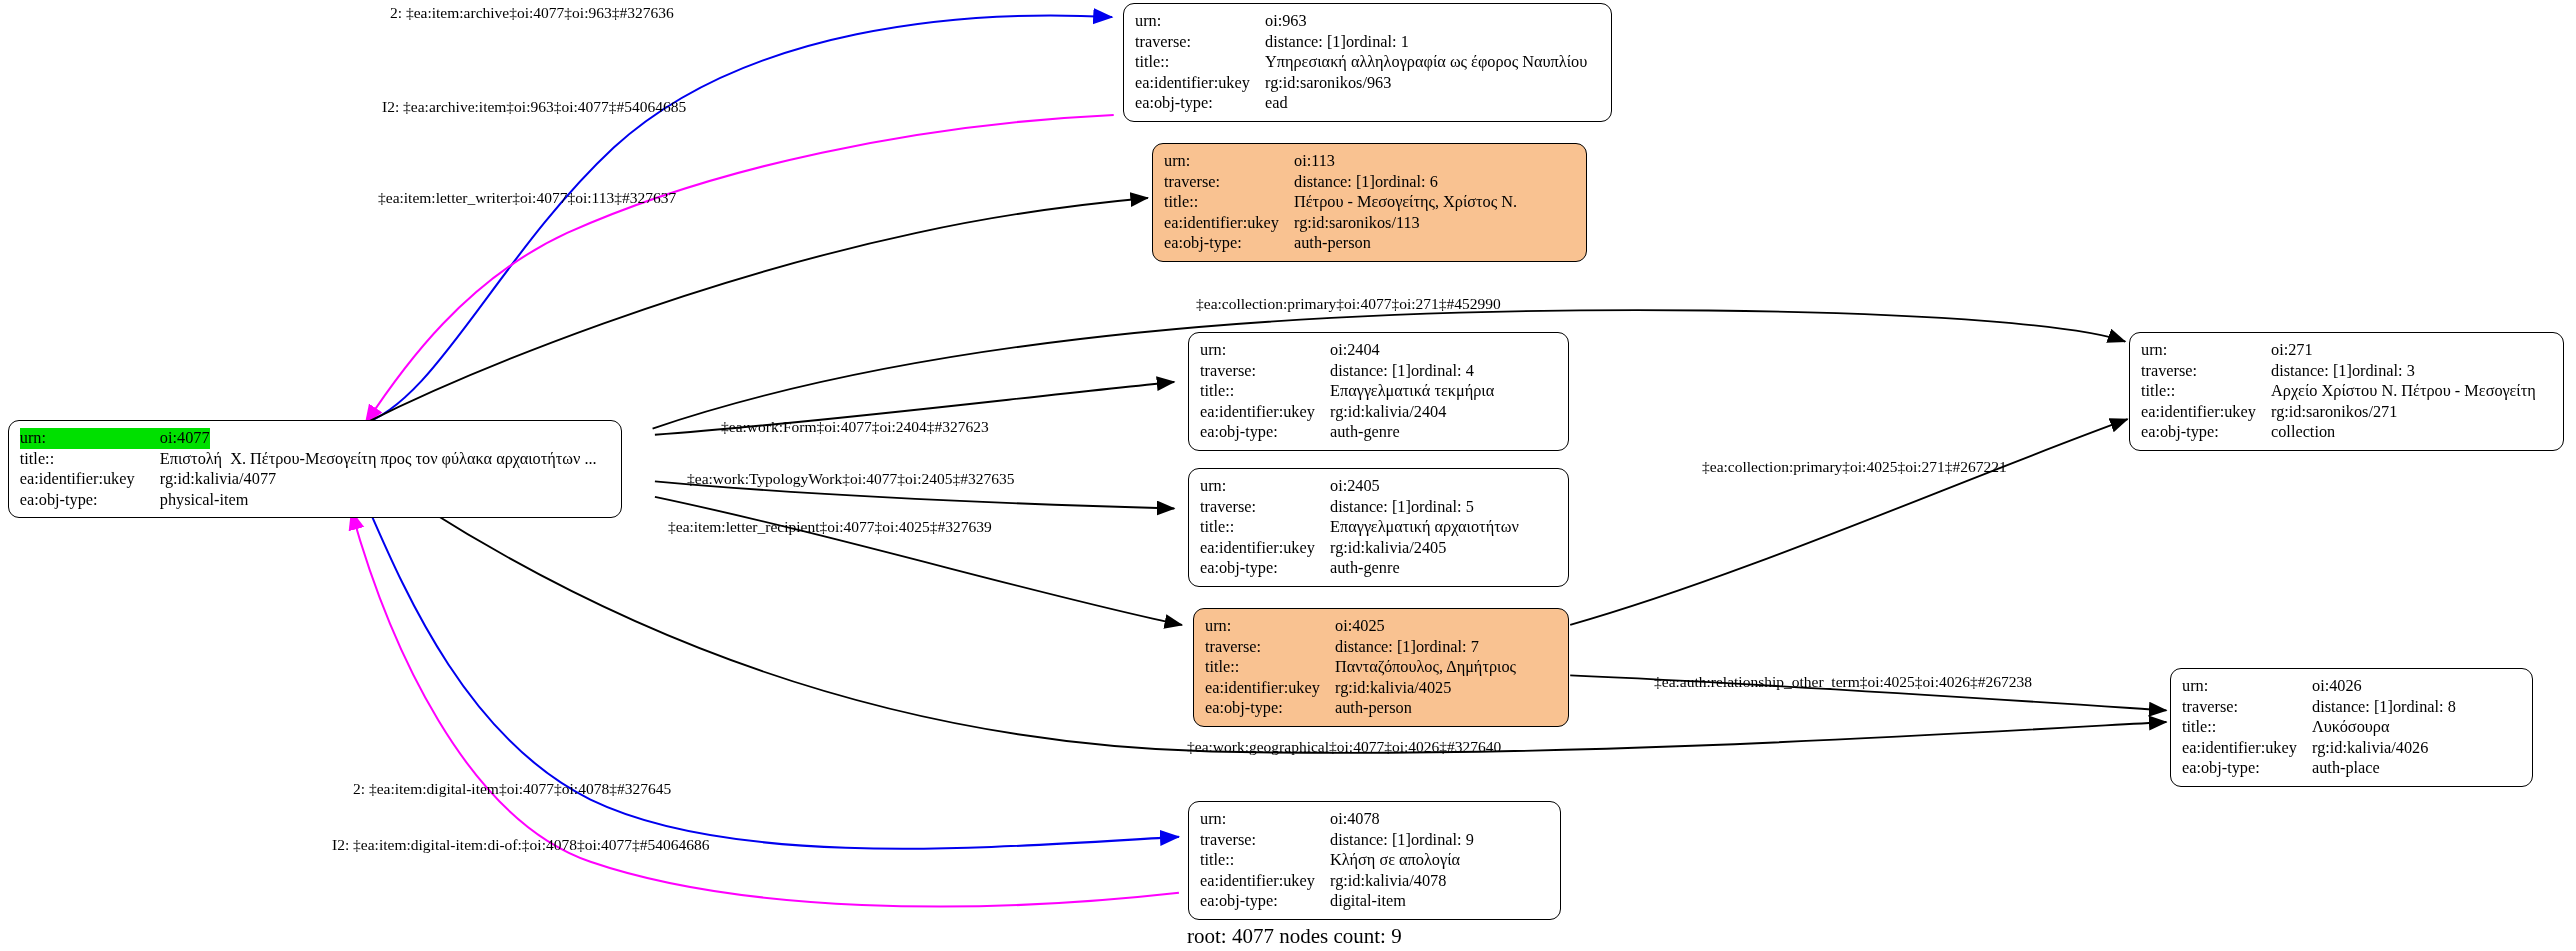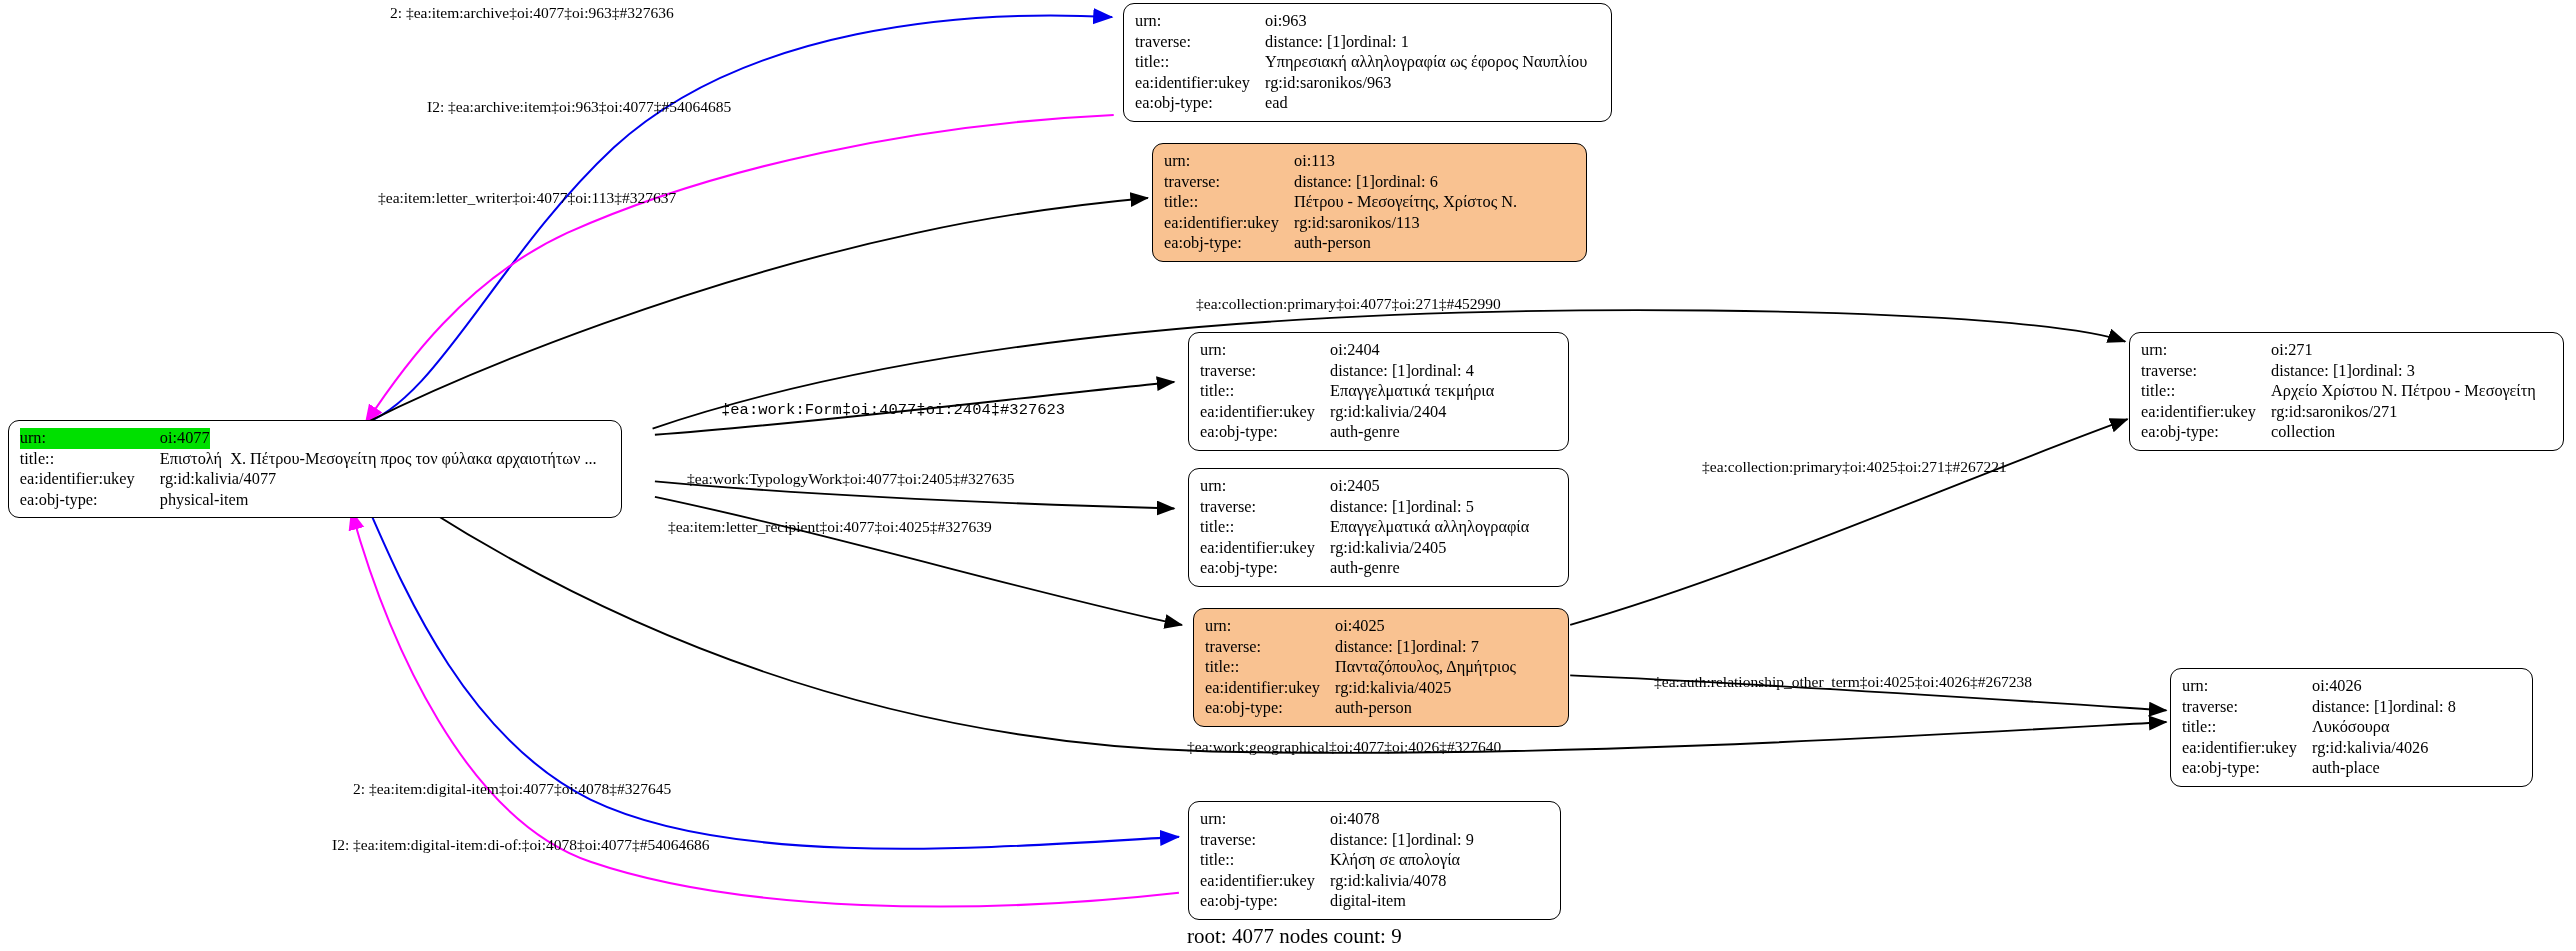--- a/index.html
+++ b/index.html
@@ -89,27 +89,27 @@
 
     <path fill="none" stroke="#000000" stroke-width="2.4" marker-end="url(#ah-black)" d="M 540,650 C 900,880 1250,960 1560,968 C 2000,978 2520,945 2790,930"></path>
 
     <path fill="none" stroke="#0000ee" stroke-width="2.6" marker-end="url(#ah-blue)" d="M 472,650 C 520,760 600,950 760,1030 C 950,1122 1300,1090 1518,1078"></path>
 
     <path fill="none" stroke="#ff00ff" stroke-width="2.6" marker-end="url(#ah-magenta)" d="M 1518,1150 C 1250,1180 950,1175 760,1110 C 600,1055 500,830 452,658"></path>
   </svg>
 
   <div class="elabel" style="left:390px;top:4px;">2: ‡ea:item:archive‡oi:4077‡oi:963‡#327636</div>
 
-  <div class="elabel" style="left:382px;top:98px;margin-left:45px;">I2: ‡ea:archive:item‡oi:963‡oi:4077‡#54064685</div>
+  <div class="elabel" style="left:382px;top:98px;">I2: ‡ea:archive:item‡oi:963‡oi:4077‡#54064685</div>
 
   <div class="elabel" style="left:378px;top:189px;">‡ea:item:letter_writer‡oi:4077‡oi:113‡#327637</div>
 
   <div class="elabel" style="left:1196px;top:295px;">‡ea:collection:primary‡oi:4077‡oi:271‡#452990</div>
 
-  <div class="elabel" style="left:721px;top:401px;font-family:Liberation Mono, monospace;">‡ea:work:Form‡oi:4077‡oi:2404‡#327623</div>
+  <div class="elabel" style="left:721px;top:418px;">‡ea:work:Form‡oi:4077‡oi:2404‡#327623</div>
 
   <div class="elabel" style="left:687px;top:470px;">‡ea:work:TypologyWork‡oi:4077‡oi:2405‡#327635</div>
 
   <div class="elabel" style="left:668px;top:518px;">‡ea:item:letter_recipient‡oi:4077‡oi:4025‡#327639</div>
 
   <div class="elabel" style="left:1702px;top:458px;">‡ea:collection:primary‡oi:4025‡oi:271‡#267221</div>
 
   <div class="elabel" style="left:1654px;top:673px;">‡ea:auth:relationship_other_term‡oi:4025‡oi:4026‡#267238</div>
 
   <div class="elabel" style="left:1187px;top:738px;">‡ea:work:geographical‡oi:4077‡oi:4026‡#327640</div>
@@ -238,21 +238,21 @@
       <span class="k">urn:</span>
       <span class="v">oi:2405</span>
     </div>
     <div class="row">
       <span class="k">traverse:</span>
       <span class="v">distance: [1]</span>
       <span class="v ord">ordinal: 5</span>
     </div>
     <div class="row">
       <span class="k">title::</span>
-      <span class="v">Επαγγελματικά αλληλογραφία</span>
+      <span class="v">Επαγγελματική αρχαιοτήτων</span>
     </div>
     <div class="row">
       <span class="k">ea:identifier:ukey</span>
       <span class="v">rg:id:kalivia/2405</span>
     </div>
     <div class="row">
       <span class="k">ea:obj-type:</span>
       <span class="v">auth-genre</span>
     </div>
   </div>

